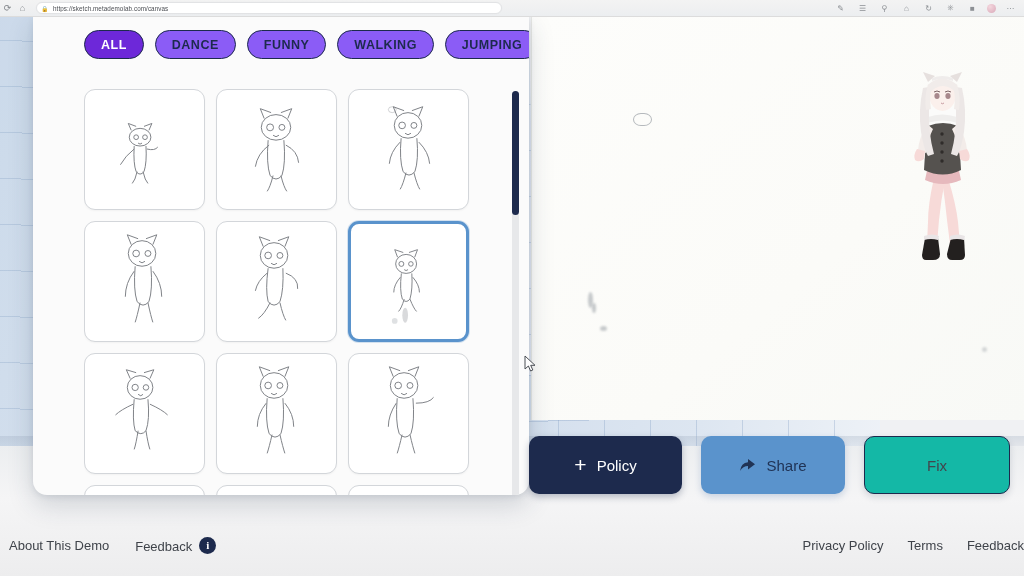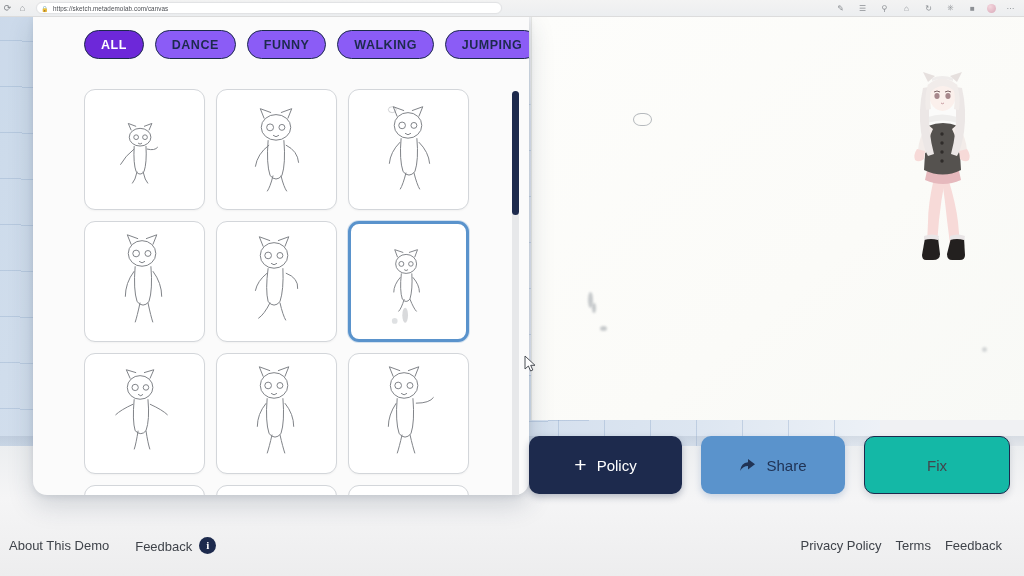--- a/index.html
+++ b/index.html
@@ -153,21 +153,21 @@
   #btn-fix{ background:#14b8a6; color:#42464d; width:146px;
     border:1.8px solid #1d2a4d; box-shadow:0 3px 7px rgba(29,42,77,.16);}
   .share-arrow{ width:17px; height:15px; display:block; }
 
   
   #footer{
     position:absolute; left:0; bottom:0; width:1024px; height:62px;
     display:flex; align-items:center; z-index:50;
   }
   #footer-left{ display:flex; align-items:center; gap:26px; padding-left:9px; }
-  #footer-right{ margin-left:auto; display:flex; align-items:flex-end; gap:14px; padding-right:22px; }
+  #footer-right{ margin-left:auto; display:flex; align-items:flex-end; gap:24px; }
   .foot-link{ font-size:13px; color:#3f434a; cursor:pointer; white-space:nowrap; }
   #info-badge{
     width:17px;height:17px;border-radius:50%;background:#1d2a4d;color:#fff;
     display:inline-flex;align-items:center;justify-content:center;
     font-size:11px;font-weight:700;font-family:"Liberation Serif",serif; cursor:pointer;
     margin-left:7px;
   }
   .feedback-wrap{ display:flex; align-items:flex-end; }
 </style>
 </head>

